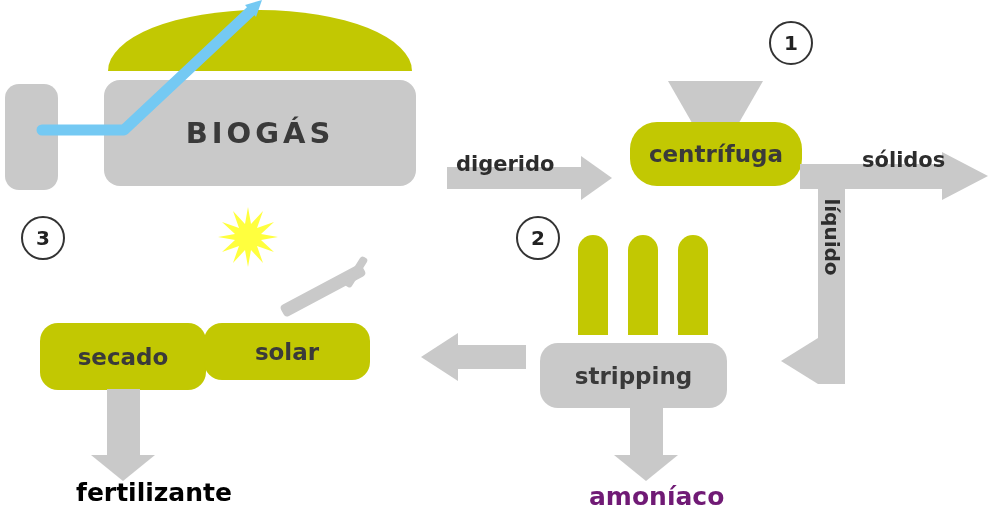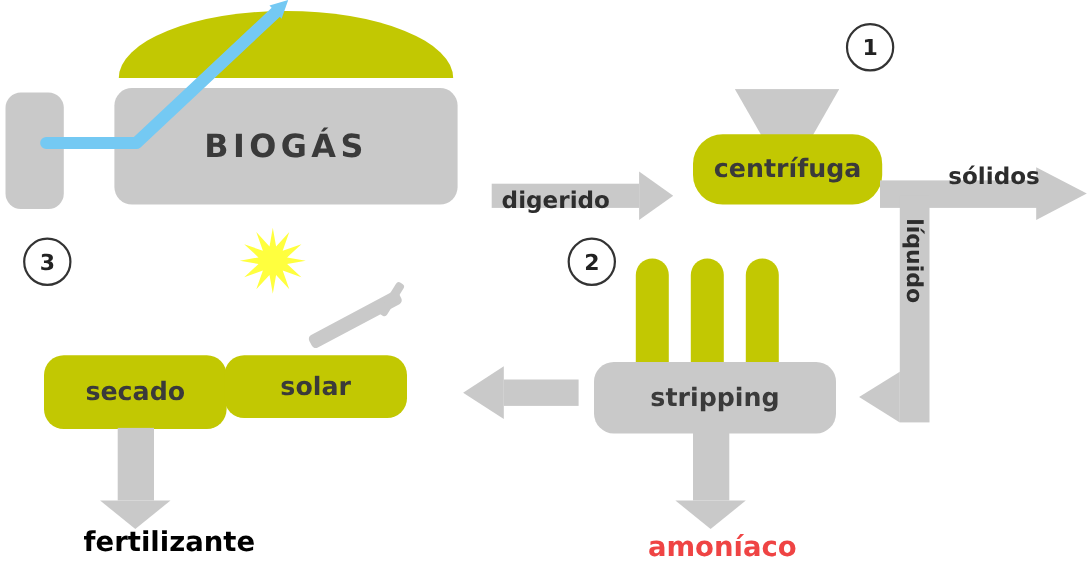--- a/index.html
+++ b/index.html
@@ -33,42 +33,42 @@
   .step-1{ left:769px; top:21px; }
   .step-2{ left:516px; top:216px; }
   .step-3{ left:21px; top:216px; }
 
   .flow-label{ font-weight:bold; color:#2d2d2d; white-space:nowrap; }
 
   
   .digerido-shaft{ left:447px; top:167px; width:134px; height:22px; }
   .digerido-head{ left:581px; top:156px; width:0; height:0;
     border-top:22px solid transparent; border-bottom:22px solid transparent; border-left:31px solid var(--gray); }
-  .digerido-label{ left:456px; top:152px; font-size:21px;margin-top:18px; }
+  .digerido-label{ left:456px; top:152px; font-size:21px; }
 
   
   .funnel{ left:668px; top:81px; width:95px; height:48px; clip-path:polygon(0 0,100% 0,71% 100%,29% 100%); }
   .centrifuga{ left:630px; top:122px; width:172px; height:64px; border-radius:27px; font-size:23px;justify-content:center; }
 
   
   .solidos-shaft{ left:800px; top:164px; width:144px; height:25px; }
   .solidos-head{ left:942px; top:152px; width:0; height:0;
     border-top:24px solid transparent; border-bottom:24px solid transparent; border-left:46px solid var(--gray); }
   .solidos-label{ left:862px; top:148px; font-size:21px; }
 
   
   .liquido-shaft{ left:818px; top:178px; width:27px; height:206px; }
   .liquido-head{ left:781px; top:338px; width:0; height:0;
     border-top:23px solid transparent; border-bottom:23px solid transparent; border-right:37px solid var(--gray); }
   .liquido-label{ left:770px; top:225px; width:123px; text-align:center; font-size:20px; transform:rotate(90deg); }
 
   
   .col{ width:30px; height:100px; border-radius:15px 15px 0 0; top:235px; }
   .col-1{ left:578px; } .col-2{ left:628px; } .col-3{ left:678px; }
-  .stripping{ left:540px; top:329px; width:220px; height:65px; border-radius:18px; font-size:23px; }
+  .stripping{ left:540px; top:343px; width:187px; height:65px; border-radius:18px; font-size:23px; }
 
   
   .tosecado-shaft{ left:458px; top:345px; width:68px; height:24px; }
   .tosecado-head{ left:421px; top:333px; width:0; height:0;
     border-top:24px solid transparent; border-bottom:24px solid transparent; border-right:37px solid var(--gray); }
 
   
   .secado{ left:40px; top:323px; width:166px; height:67px; border-radius:18px; font-size:23px; }
   .solar{ left:204px; top:323px; width:166px; height:57px; border-radius:18px; font-size:23px; }
   .panel-main{ left:277px; top:284px; width:92px; height:13px; border-radius:4px; transform:rotate(-28deg); }
@@ -77,21 +77,21 @@
   
   .fert-shaft{ left:107px; top:389px; width:33px; height:66px; }
   .fert-head{ left:91px; top:455px; width:0; height:0;
     border-left:32px solid transparent; border-right:32px solid transparent; border-top:26px solid var(--gray); }
   .fert-label{ left:76px; top:478px; font-size:25px; color:#000000; }
 
   
   .amon-shaft{ left:630px; top:393px; width:33px; height:62px; }
   .amon-head{ left:614px; top:455px; width:0; height:0;
     border-left:32px solid transparent; border-right:32px solid transparent; border-top:26px solid var(--gray); }
-  .amon-label{ left:589px; top:482px; font-size:25px; color:#ef4444; }
+  .amon-label{ left:589px; top:482px; font-size:25px; color:#701a75; }
 
   .sun-svg{ left:213px; top:202px; }
 </style>
 </head>
 <body>
 
 <div class="stage">
 
   <div class="abs gray feed-tank"></div>
   <div class="abs olive dome"></div>

